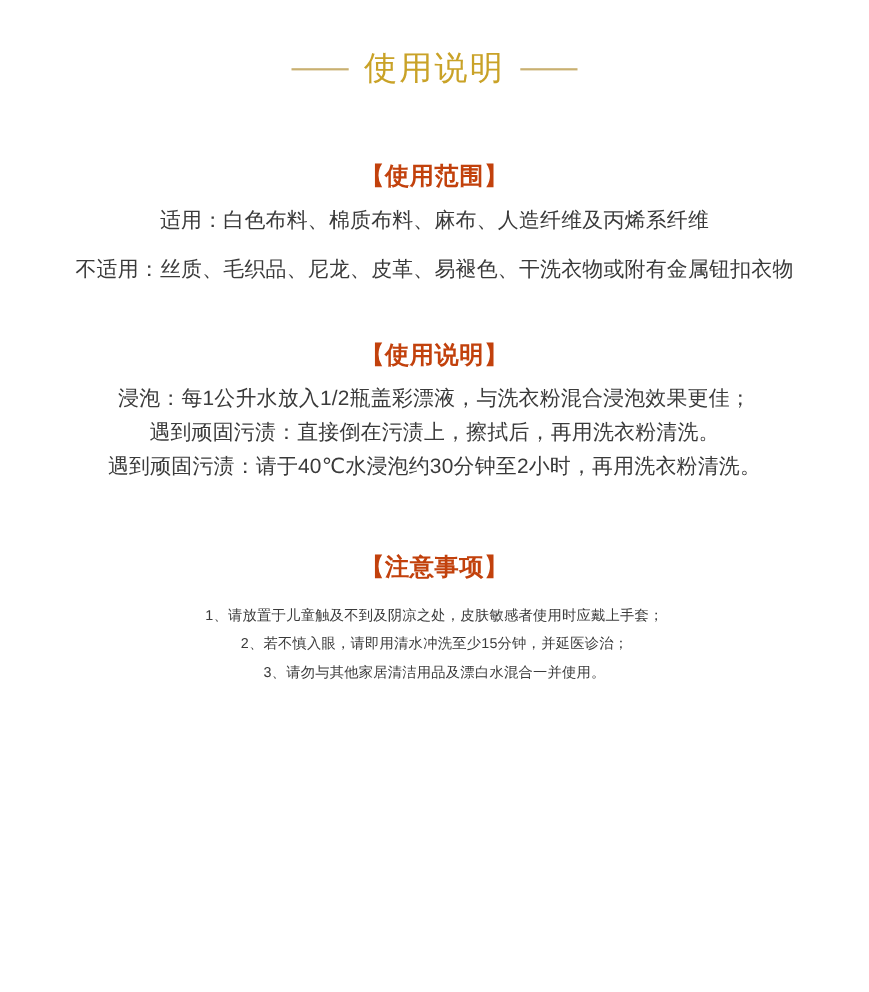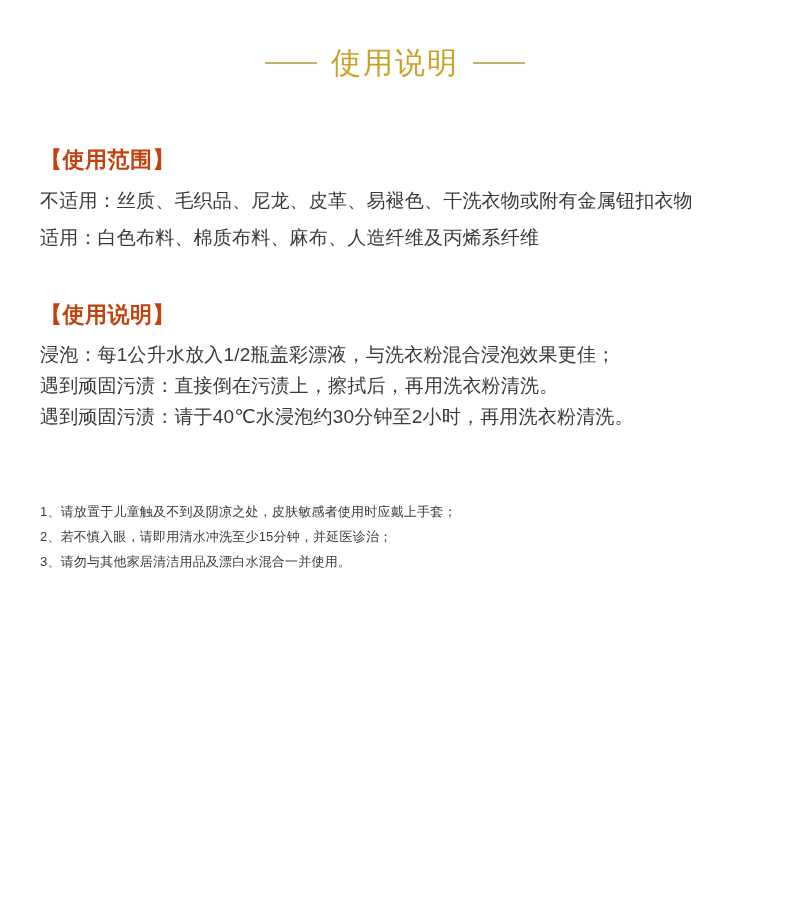--- a/index.html
+++ b/index.html
@@ -13,20 +13,21 @@
     font-family: "Liberation Sans", "DejaVu Sans", sans-serif;
     color: #2b2b2b;
     overflow: hidden;
   }
   .page {
     width: 790px;
     height: 690px;
     box-sizing: border-box;
     padding: 0 40px;
     position: relative;
+    text-align: center;
   }
   
   .header {
     display: flex;
     align-items: center;
     justify-content: center;
     gap: 14px;
     padding-top: 26px;
     padding-bottom: 10px;
   }
@@ -92,36 +93,37 @@
   <div class="header">
     <span class="rule"></span>
     <h1 class="header-title">使用说明</h1>
     <span class="rule"></span>
   </div>
 
   <div class="content">
 
     <div class="section">
       <h2 class="section-title">【使用范围】</h2>
+      <p class="para spaced">适用：白色布料、棉质布料、麻布、人造纤维及丙烯系纤维</p>
       <p class="para">不适用：丝质、毛织品、尼龙、皮革、易褪色、干洗衣物或附有金属钮扣衣物</p>
-      <p class="para spaced">适用：白色布料、棉质布料、麻布、人造纤维及丙烯系纤维</p>
     </div>
 
     <div class="gap-md"></div>
 
     <div class="section">
       <h2 class="section-title">【使用说明】</h2>
       <p class="para tight">浸泡：每1公升水放入1/2瓶盖彩漂液，与洗衣粉混合浸泡效果更佳；</p>
       <p class="para tight">遇到顽固污渍：直接倒在污渍上，擦拭后，再用洗衣粉清洗。</p>
       <p class="para tight">遇到顽固污渍：请于40℃水浸泡约30分钟至2小时，再用洗衣粉清洗。</p>
     </div>
 
     <div class="gap-lg"></div>
 
     <div class="section">
+      <h2 class="section-title">【注意事项】</h2>
       <div class="gap-sm"></div>
       <p class="numbered">1、请放置于儿童触及不到及阴凉之处，皮肤敏感者使用时应戴上手套；</p>
       <p class="numbered">2、若不慎入眼，请即用清水冲洗至少15分钟，并延医诊治；</p>
       <p class="numbered">3、请勿与其他家居清洁用品及漂白水混合一并使用。</p>
     </div>
 
   </div>
 </div>
 
 </body></html>

